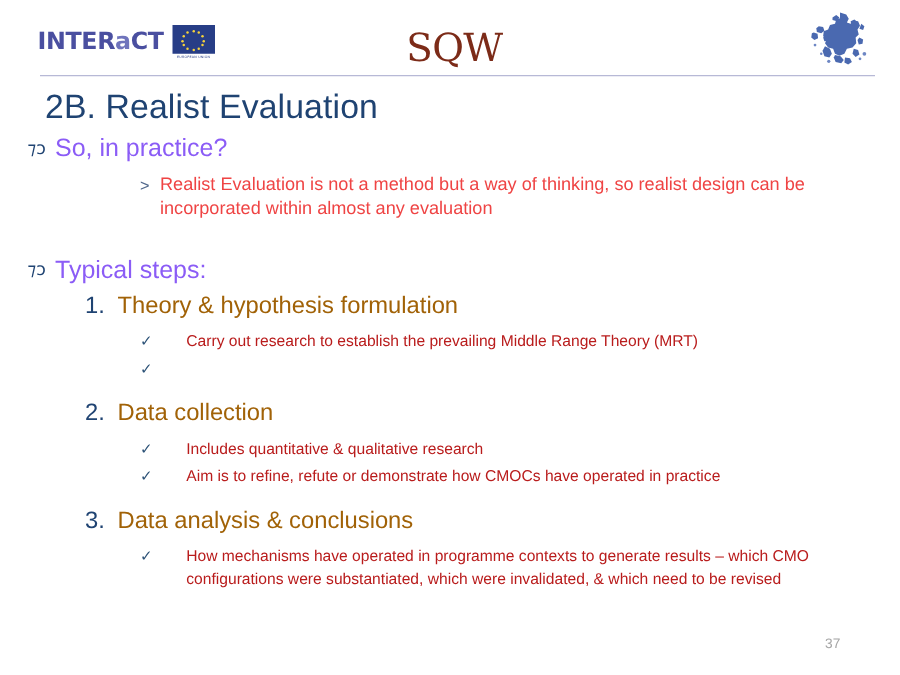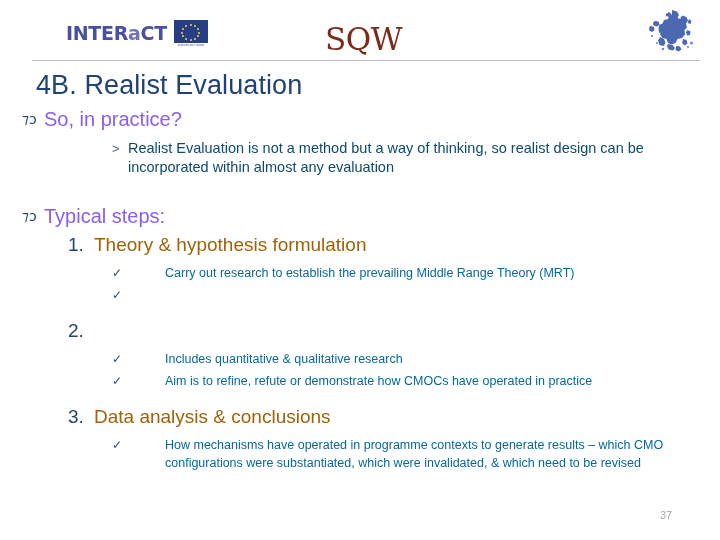--- a/index.html
+++ b/index.html
@@ -34,21 +34,20 @@
     align-items: center;
     gap: 7px;
   }
   .interact-wordmark {
     font-family: "DejaVu Sans", sans-serif;
     font-weight: bold;
     font-size: 19px;
     letter-spacing: -0.3px;
     color: #4a4fa0;
     line-height: 1;
-    margin-left: 36px;
   }
   .interact-wordmark .lc {
     color: #6f74bc;
   }
   .eu-flag-wrap {
     display: flex;
     flex-direction: column;
     align-items: center;
     gap: 1px;
   }
@@ -158,21 +157,21 @@
   .lvl2 .orn {
     width: 16px;
     flex: 0 0 16px;
     color: #51688c;
     font-size: 13px;
     line-height: 19px;
   }
   .lvl2 .txt {
     font-size: 14.5px;
     line-height: 19px;
-    color: #0c4a6e;
+    color: #ef4444;
   }
 
   
   .step {
     display: flex;
     align-items: baseline;
     padding-left: 68px;
     margin-top: 6px;
   }
   .step .num {
@@ -198,22 +197,21 @@
   .check .orn {
     width: 37px;
     flex: 0 0 37px;
     color: #2c5277;
     font-size: 12px;
     line-height: 18px;
   }
   .check .txt {
     font-size: 12.5px;
     line-height: 18px;
-    color: #0369a1;
-    margin-left: 16px;
+    color: #b91c1c;
   }
 
   .sect-gap-lg { height: 18px; }
   .sect-gap-md { height: 10px; }
   .sect-gap-sm { height: 4px; }
 
   
   .slide-number {
     position: absolute;
     left: 660px;
@@ -274,21 +272,21 @@
         <circle cx="36" cy="82" r="2.6"></circle>
         <circle cx="24" cy="70" r="2"></circle>
         <circle cx="14" cy="56" r="2.2"></circle>
       </g>
     </svg>
   </div>
 
   <div class="header-rule"></div>
 </div>
 
-<div class="slide-title">4B. Realist Evaluation</div>
+<div class="slide-title">2B. Realist Evaluation</div>
 
 <div class="slide-body">
 
   <div class="lvl1">
     <span class="orn">⁊ɔ</span>
     <span class="txt">So, in practice?</span>
   </div>
 
   <div class="lvl2-group">
     <div class="lvl2">
@@ -314,20 +312,21 @@
     <span class="txt">Carry out research to establish the prevailing Middle Range Theory (MRT)</span>
   </div>
   <div class="check">
     <span class="orn">✓</span>
   </div>
 
   <div class="sect-gap-md"></div>
 
   <div class="step">
     <span class="num">2.</span>
+    <span class="txt">Data collection</span>
   </div>
   <div class="sect-gap-sm"></div>
   <div class="check">
     <span class="orn">✓</span>
     <span class="txt">Includes quantitative &amp; qualitative research</span>
   </div>
   <div class="check">
     <span class="orn">✓</span>
     <span class="txt">Aim is to refine, refute or demonstrate how CMOCs have operated in practice</span>
   </div>

